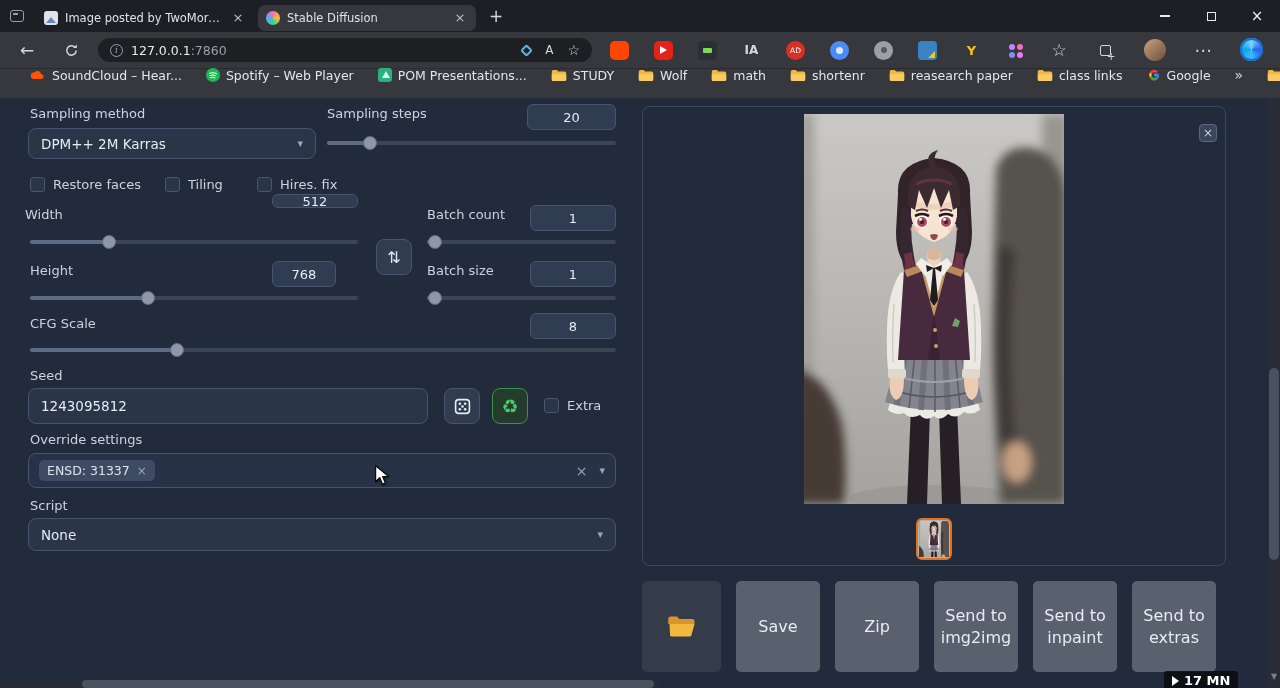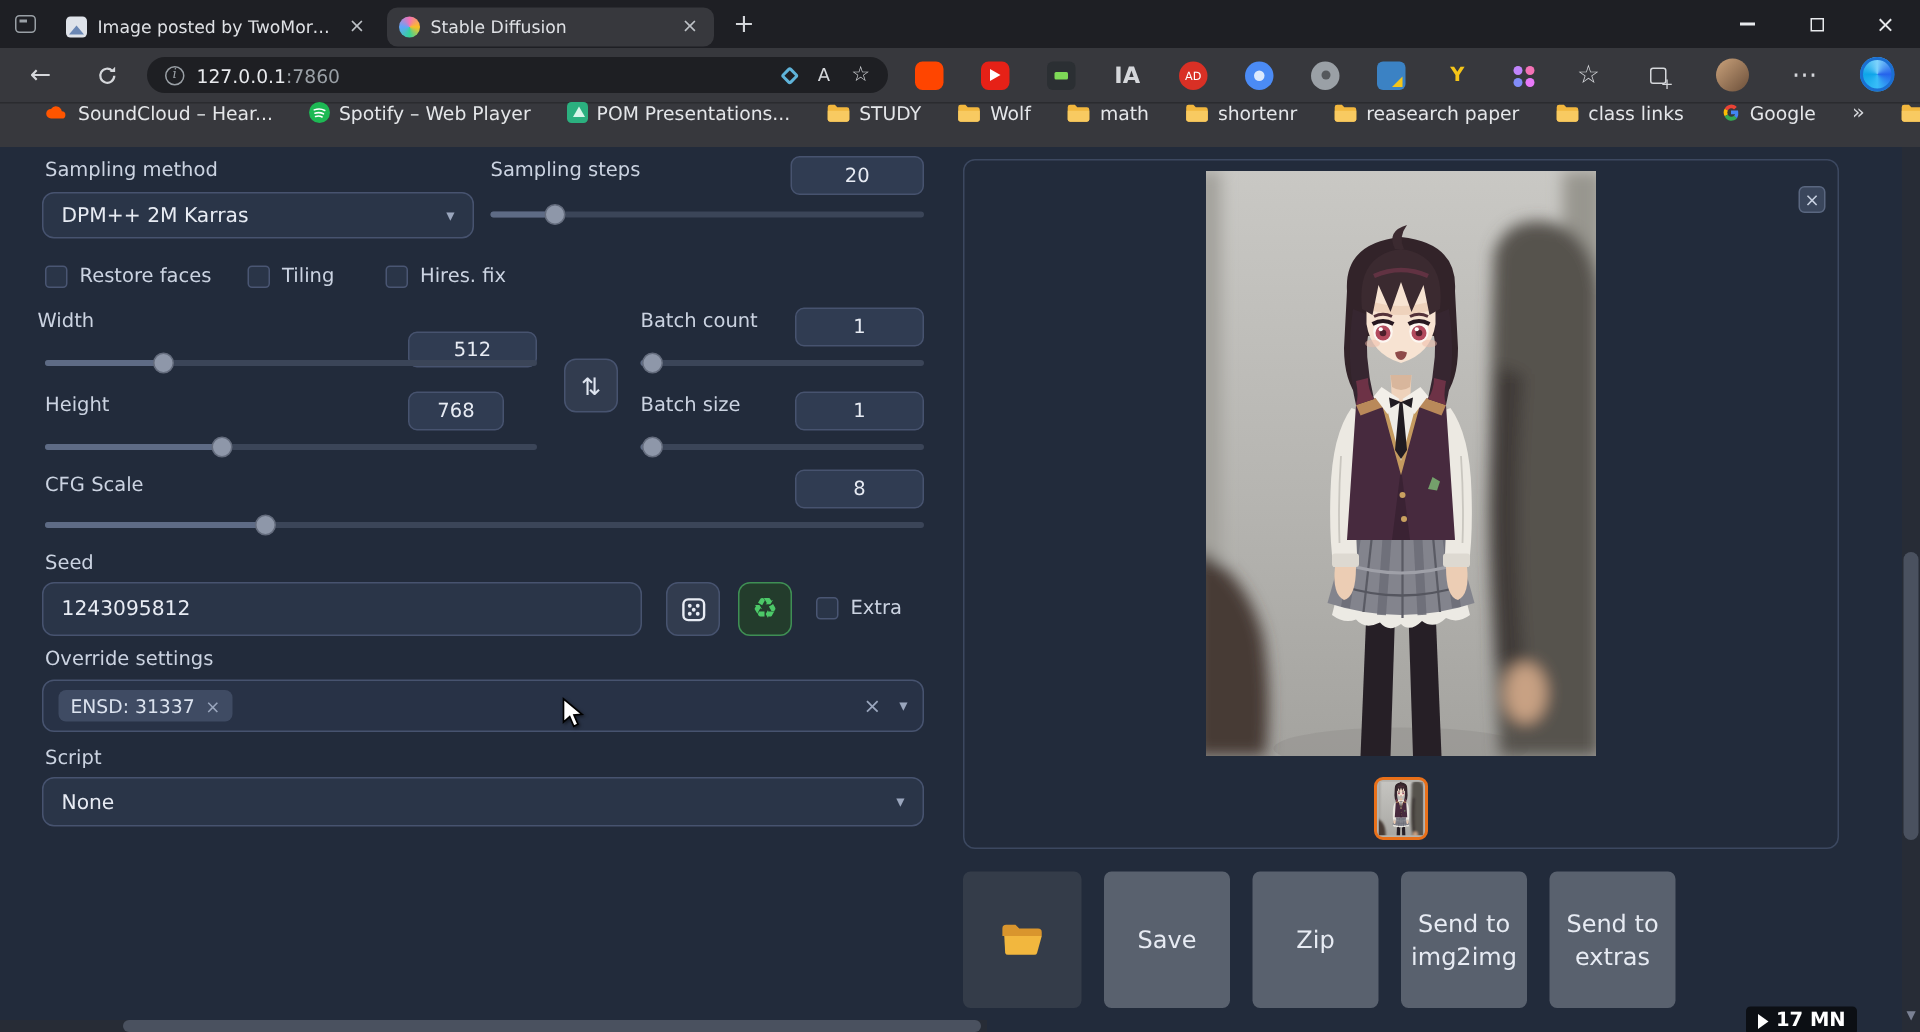--- a/index.html
+++ b/index.html
@@ -43,21 +43,21 @@
   .tagicon { width:9px; height:9px; border:2px solid #5fb3d9; border-radius:2px; transform:rotate(45deg); }
   .ra { color:#d5d7db; font-size:12px; }
   .staradd { color:#d5d7db; font-size:14px; }
   .extrow { position:absolute; left:610px; top:0; height:36px; display:flex; align-items:center; gap:25px; }
   .ext { width:19px; height:19px; display:flex; align-items:center; justify-content:center; }
   .e1 { background:#ff4500; border-radius:5px; }
   .e2 { background:#e62117; border-radius:5px; }
   .e2::after { content:""; border-left:7px solid #fff; border-top:4px solid transparent; border-bottom:4px solid transparent; }
   .e3 { background:#2b2f33; border-radius:4px; }
   .e3::after { content:""; width:9px; height:5px; background:#7ed957; border-radius:1px; }
-  .e4 { color:#d5d7db; font-size:15px; font-weight:bold; }
+  .e4 { color:#d5d7db; font-size:12px; font-weight:bold; }
   .e5 { background:#d93025; border-radius:50%; color:#fff; font-size:7.5px; font-weight:normal; }
   .e6 { background:#4b8bf5; border-radius:50%; }
   .e6::after { content:""; width:7px; height:7px; background:#dce9fd; border-radius:50%; }
   .e7 { background:#9aa0a6; border-radius:50%; }
   .e7::after { content:""; width:6px; height:6px; background:#55585c; border-radius:50%; }
   .e8 { background:#3b82c4; border-radius:4px; position:relative; }
   .e8::after { content:""; position:absolute; right:2px; bottom:2px; border-left:7px solid transparent; border-bottom:7px solid #f5c518; }
   .e9 { color:#f5c518; font-size:13px; font-weight:bold; }
   .e10 { position:relative; }
   .e10::after { content:""; width:6px; height:6px; border-radius:50%; background:#c084fc;
@@ -414,21 +414,21 @@
     <div class="cbrow" style="left:165px;top:79px">
       <span class="cb"></span>
       <span class="cblbl">Tiling</span>
     </div>
     <div class="cbrow" style="left:257px;top:79px">
       <span class="cb"></span>
       <span class="cblbl">Hires. fix</span>
     </div>
 
     <div class="lbl" style="left:25px;top:109px">Width</div>
-    <div class="num" style="left:272px;top:123px;width:86px;height:24px">512</div>
+    <div class="num" style="left:272px;top:96px;width:86px;height:14px">512</div>
     <div class="lbl" style="left:427px;top:109px">Batch count</div>
     <div class="num" style="left:530px;top:107px;width:86px;height:26px">1</div>
     <div class="slider" style="left:30px;top:137px;width:328px;--p:24%">
       <div class="track">
           <div class="fill"></div>
         </div>
         <div class="handle"></div>
     </div>
     <div class="slider" style="left:427px;top:137px;width:189px;--p:4%">
       <div class="track">
@@ -511,20 +511,21 @@
 
     <div class="btnrow">
       <button class="fbtn">
           <svg width="30" height="23">
             <use href="#ic-folder-open"></use>
           </svg>
         </button>
       <button class="gbtn">Save</button>
       <button class="gbtn">Zip</button>
       <button class="gbtn">Send to img2img</button>
+      <button class="gbtn">Send to inpaint</button>
       <button class="gbtn">Send to extras</button>
     </div>
 
     <div class="vscroll">
       <div class="vthumb"></div>
       <div class="vdown">▼</div>
     </div>
     <div class="hscroll">
       <div class="hthumb"></div>
     </div>

